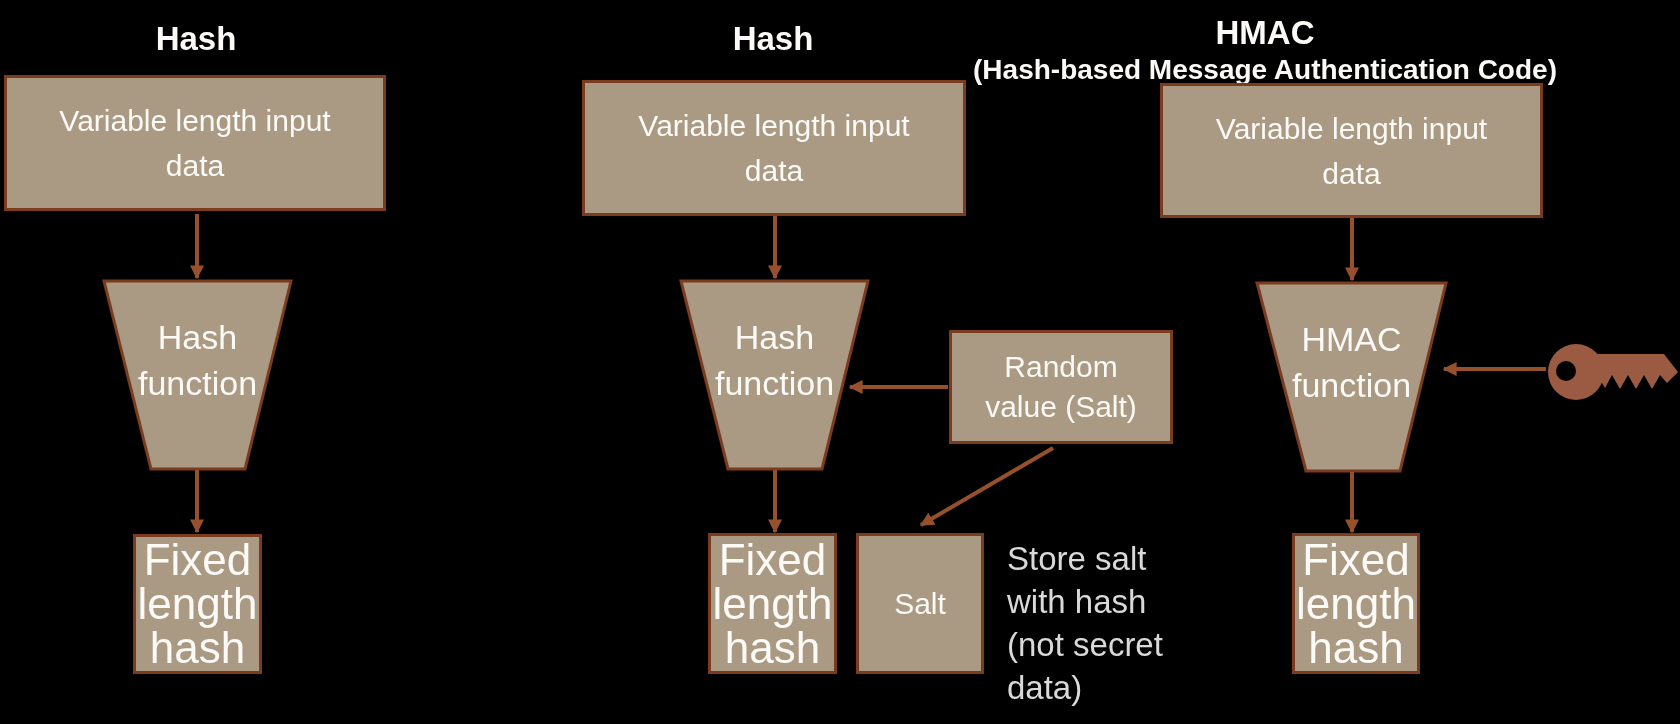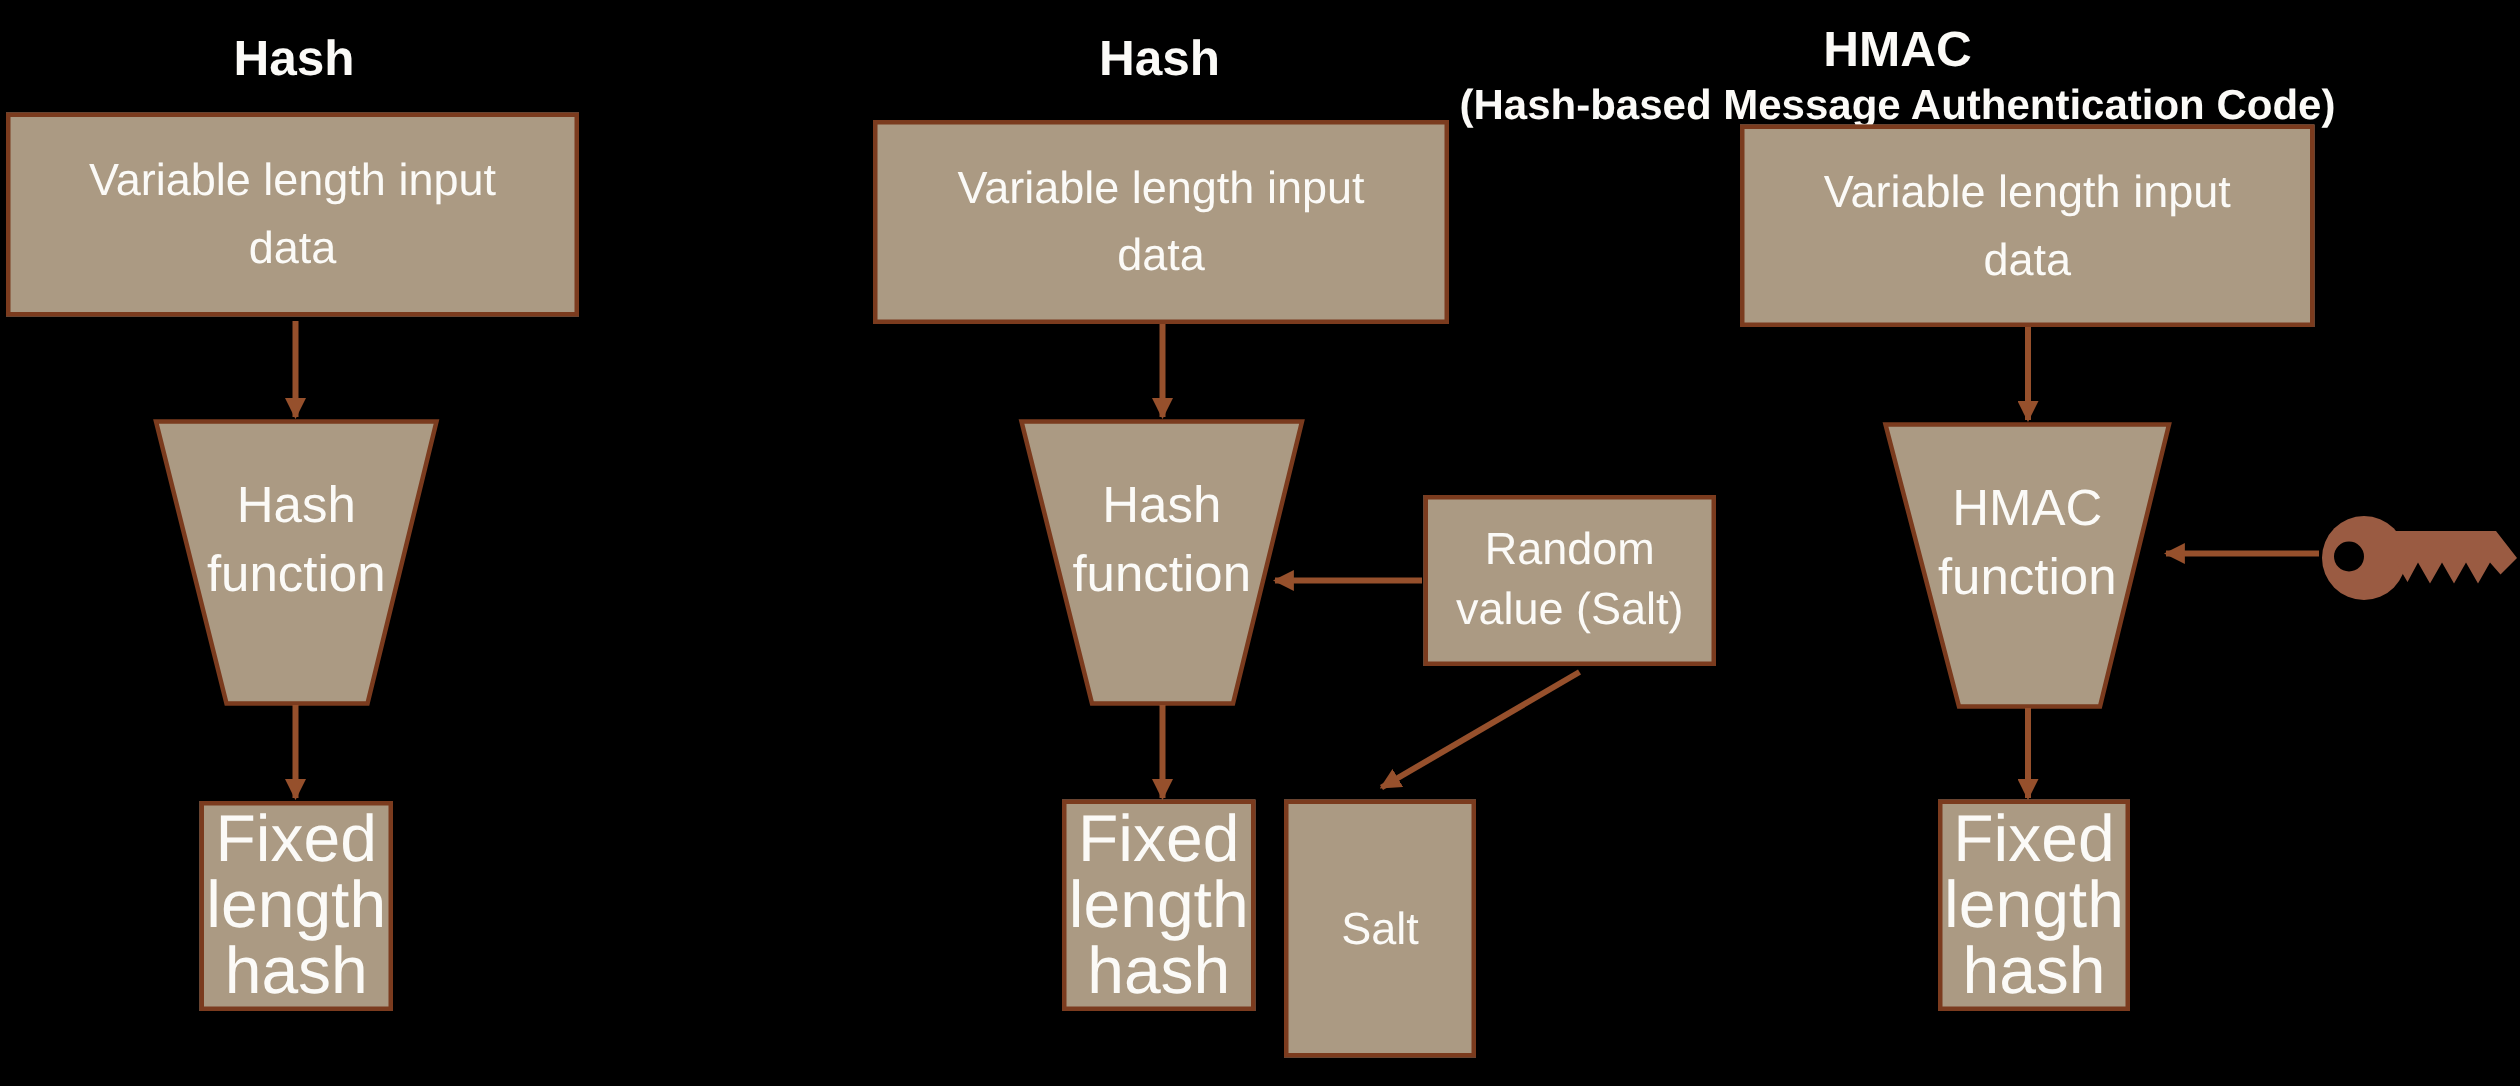--- a/index.html
+++ b/index.html
@@ -115,26 +115,30 @@
 function</div>
   <div class="box output" style="left:133px; top:534px; width:129px; height:140px;">Fixed
 length
 hash</div>
 
   <div class="title" style="left:578px; width:390px; top:20px;">Hash</div>
   <div class="box" style="left:582px; top:80px; width:384px; height:136px;">Variable length input
 data</div>
   <div class="fn-label" style="left:681px; top:281px; width:187px; height:188px;">Hash
 function</div>
-  <div class="box random" style="left:949px; top:330px; width:195px; height:114px;">Random
+  <div class="box random" style="left:949px; top:330px; width:224px; height:114px;">Random
 value (Salt)</div>
   <div class="box output" style="left:708px; top:533px; width:129px; height:141px;">Fixed
 length
 hash</div>
-  <div class="box" style="left:856px; top:533px; width:128px; height:172px;">Salt</div>
+  <div class="box" style="left:856px; top:533px; width:128px; height:141px;">Salt</div>
+  <div class="note" style="left:1007px; top:537px; width:240px;">Store salt
+with hash
+(not secret
+data)</div>
 
   <div class="title small" style="left:935px; width:660px; top:14px;">HMAC
 (Hash-based Message Authentication Code)</div>
   <div class="box" style="left:1160px; top:83px; width:383px; height:135px;">Variable length input
 data</div>
   <div class="fn-label" style="left:1257px; top:283px; width:189px; height:188px;">HMAC
 function</div>
   <div class="box output" style="left:1292px; top:533px; width:128px; height:141px;">Fixed
 length
 hash</div>

